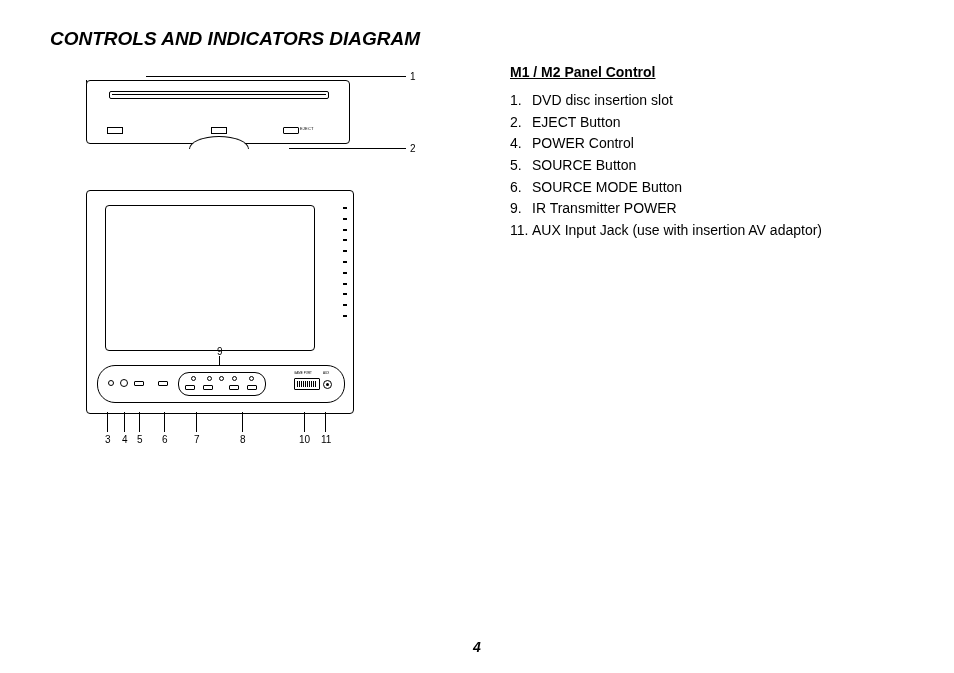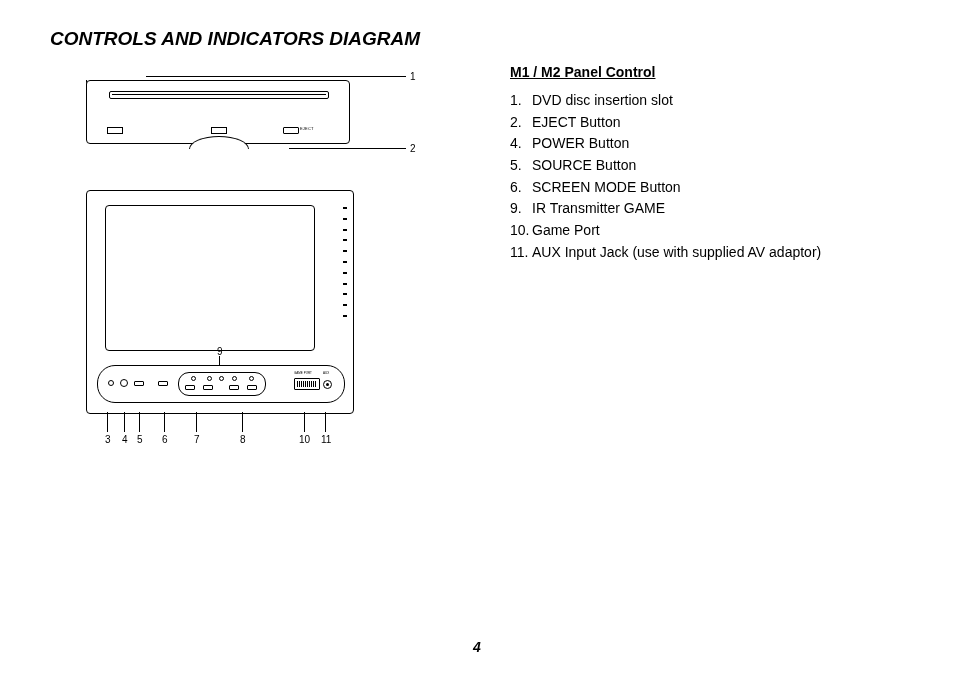--- a/index.html
+++ b/index.html
@@ -317,24 +317,23 @@
         <span class="bc-num" style="left:235px;">11</span>
       </div>
 
     </div>
 
     <div class="right-col">
       <div class="panel-heading">M1 / M2 Panel Control</div>
       <div class="control-list" id="control-list">
           <div class="control-row"><span style="display: inline-block; width: 22px;">1.</span><span>DVD disc insertion slot</span></div>
           <div class="control-row"><span style="display: inline-block; width: 22px;">2.</span><span>EJECT Button</span></div>
-          <div class="control-row"><span style="display: inline-block; width: 22px;">4.</span><span>POWER Button</span></div>
+          <div class="control-row"><span style="display: inline-block; width: 22px;">4.</span><span>POWER Control</span></div>
           <div class="control-row"><span style="display: inline-block; width: 22px;">5.</span><span>SOURCE Button</span></div>
-          <div class="control-row"><span style="display: inline-block; width: 22px;">6.</span><span>SCREEN MODE Button</span></div>
-          <div class="control-row"><span style="display: inline-block; width: 22px;">9.</span><span>IR Transmitter GAME</span></div>
-          <div class="control-row"><span style="display: inline-block; width: 22px;">10.</span><span>Game Port</span></div>
-          <div class="control-row"><span style="display: inline-block; width: 22px;">11.</span><span>AUX Input Jack (use with supplied AV adaptor)</span></div>
+          <div class="control-row"><span style="display: inline-block; width: 22px;">6.</span><span>SOURCE MODE Button</span></div>
+          <div class="control-row"><span style="display: inline-block; width: 22px;">9.</span><span>IR Transmitter POWER</span></div>
+          <div class="control-row"><span style="display: inline-block; width: 22px;">11.</span><span>AUX Input Jack (use with insertion AV adaptor)</span></div>
         </div>
     </div>
   </div>
 
   <div class="page-number">4</div>
 </div>
 
 </body></html>

